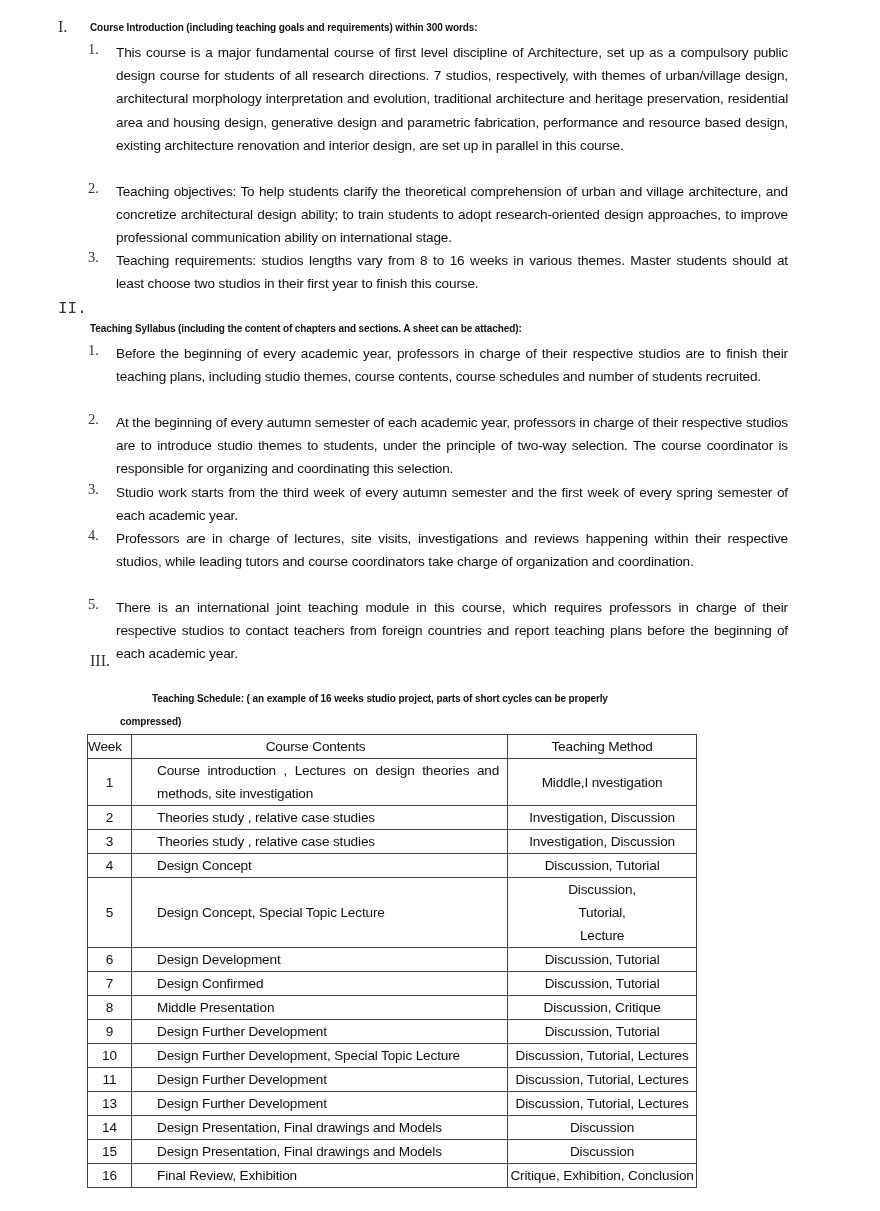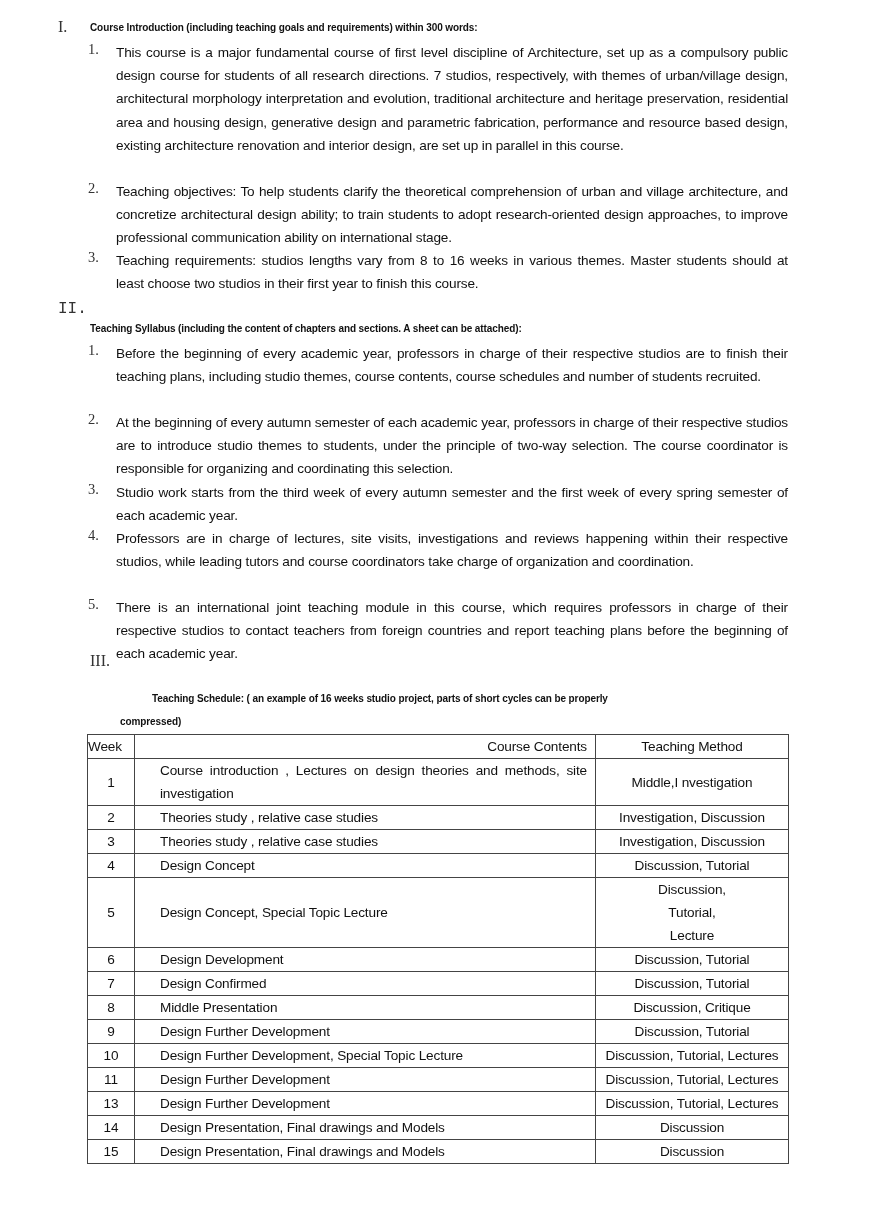--- a/index.html
+++ b/index.html
@@ -20,21 +20,21 @@
   }
   .item .num {
     position: absolute; left: 0; top: 0; font-family: "Liberation Serif", serif;
     font-size: 14.5px; color: #333;
   }
   .item .txt {
     margin-left: 28px; text-align: justify; line-height: 23.2px; font-size: 13.6px;
     letter-spacing: -0.15px;
   }
   table.sched {
-    position: absolute; left: 87px; top: 734px; width: 702px;
+    position: absolute; left: 87px; top: 734px; width: 610px;
     border-collapse: collapse; font-size: 13.6px; letter-spacing: -0.15px;
   }
   table.sched td, table.sched th {
     border: 1px solid #444; padding: 0; font-weight: normal; vertical-align: middle;
   }
   table.sched th { height: 23px; }
   table.sched td { height: 23px; }
   .c-week { width: 46px; text-align: center; }
   .c-content { width: 427px; text-align: left; padding-left: 25px !important; padding-right: 8px !important; }
   .c-method { text-align: center; }
@@ -91,21 +91,21 @@
 
 <div>
   <span class="roman" style="left:90px; top:652px;">III.</span>
   <span class="sec-title" style="left:152px; top:693px;">Teaching Schedule: ( an example of 16 weeks studio project, parts of short cycles can be properly</span>
   <span class="sec-title" style="left:120px; top:716px;">compressed)</span>
 
   <table class="sched">
     <thead>
       <tr>
         <th class="c-week th-week">Week</th>
-        <th class="c-content" style="text-align:right; padding-left:0 !important;margin-left:24px;">Course Contents</th>
+        <th class="c-content" style="text-align:center; padding-left:0 !important;margin-left:24px;">Course Contents</th>
         <th class="c-method">Teaching Method</th>
       </tr>
     </thead>
     <tbody id="sched-body">
         <tr class="tall">
           <td class="c-week">1</td>
           <td class="c-content justify">Course introduction , Lectures on design theories and methods, site investigation</td>
           <td class="c-method">Middle,I nvestigation</td>
         </tr>
         <tr>
@@ -166,15 +166,20 @@
         <tr>
           <td class="c-week">14</td>
           <td class="c-content">Design Presentation, Final drawings and Models</td>
           <td class="c-method">Discussion</td>
         </tr>
         <tr>
           <td class="c-week">15</td>
           <td class="c-content">Design Presentation, Final drawings and Models</td>
           <td class="c-method">Discussion</td>
         </tr>
+        <tr>
+          <td class="c-week">16</td>
+          <td class="c-content">Final Review, Exhibition</td>
+          <td class="c-method">Critique, Exhibition, Conclusion</td>
+        </tr>
       </tbody>
   </table>
 </div>
 
 </body></html>

